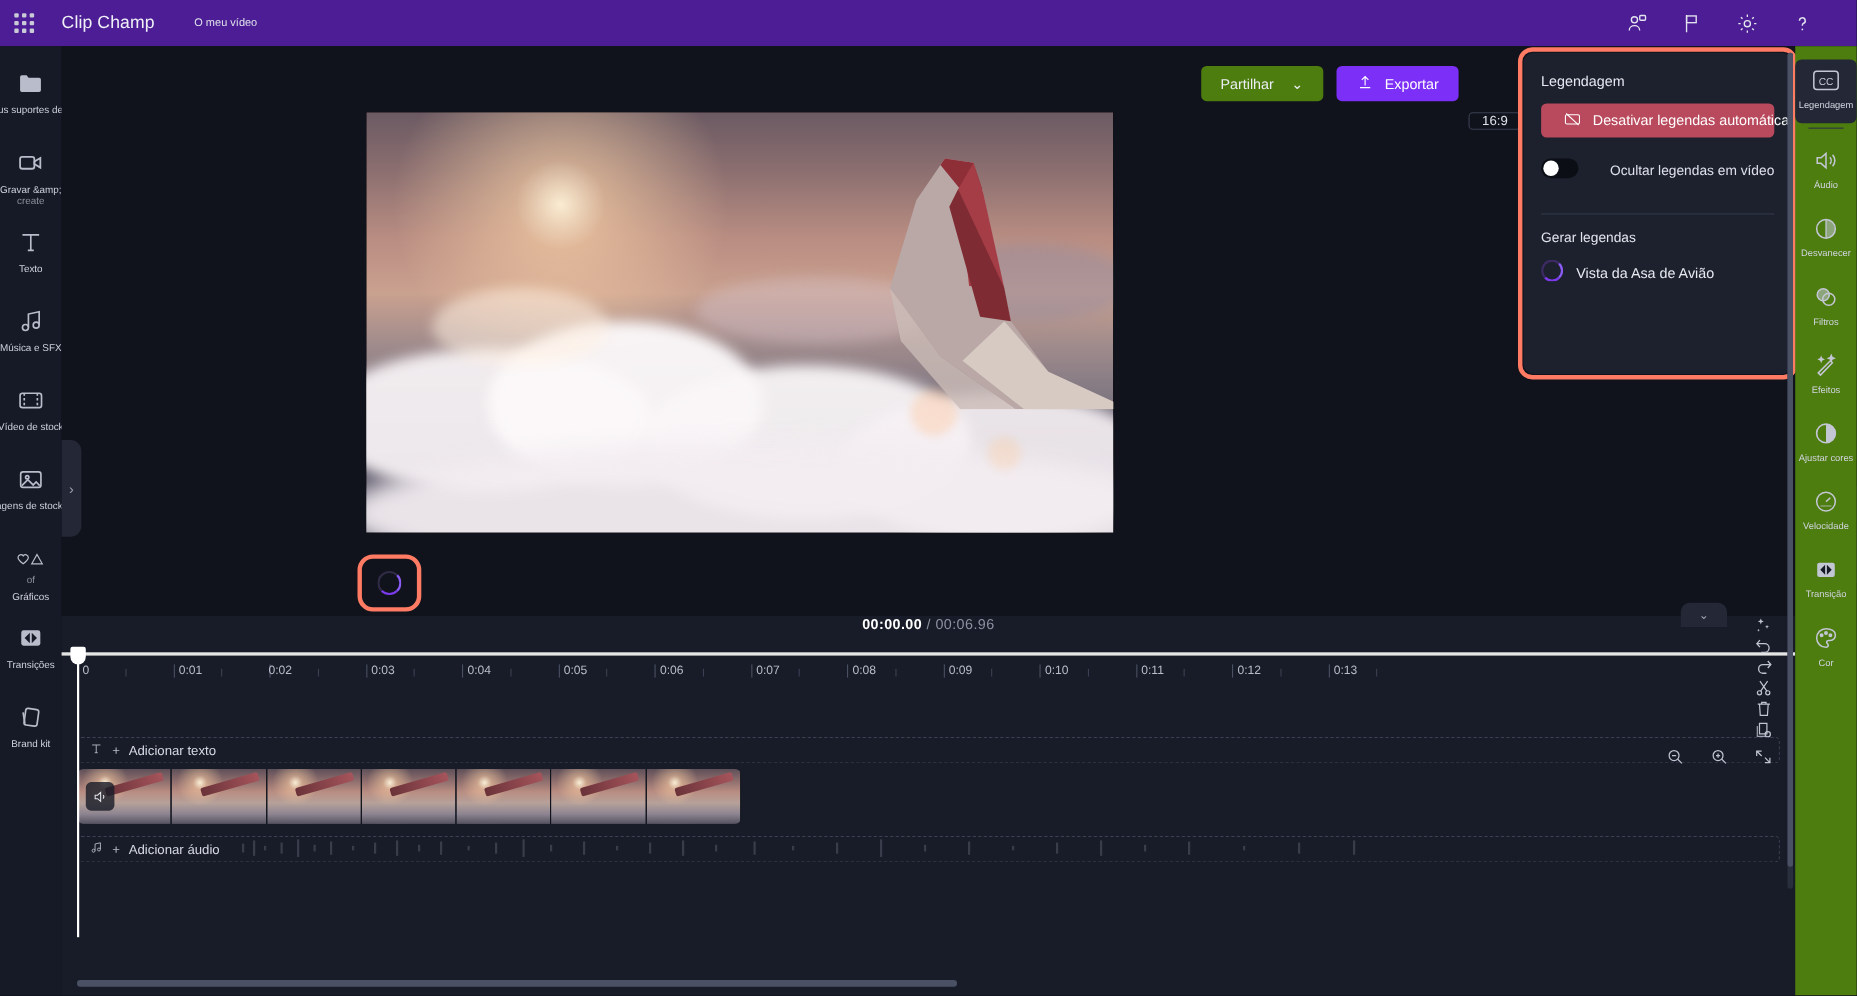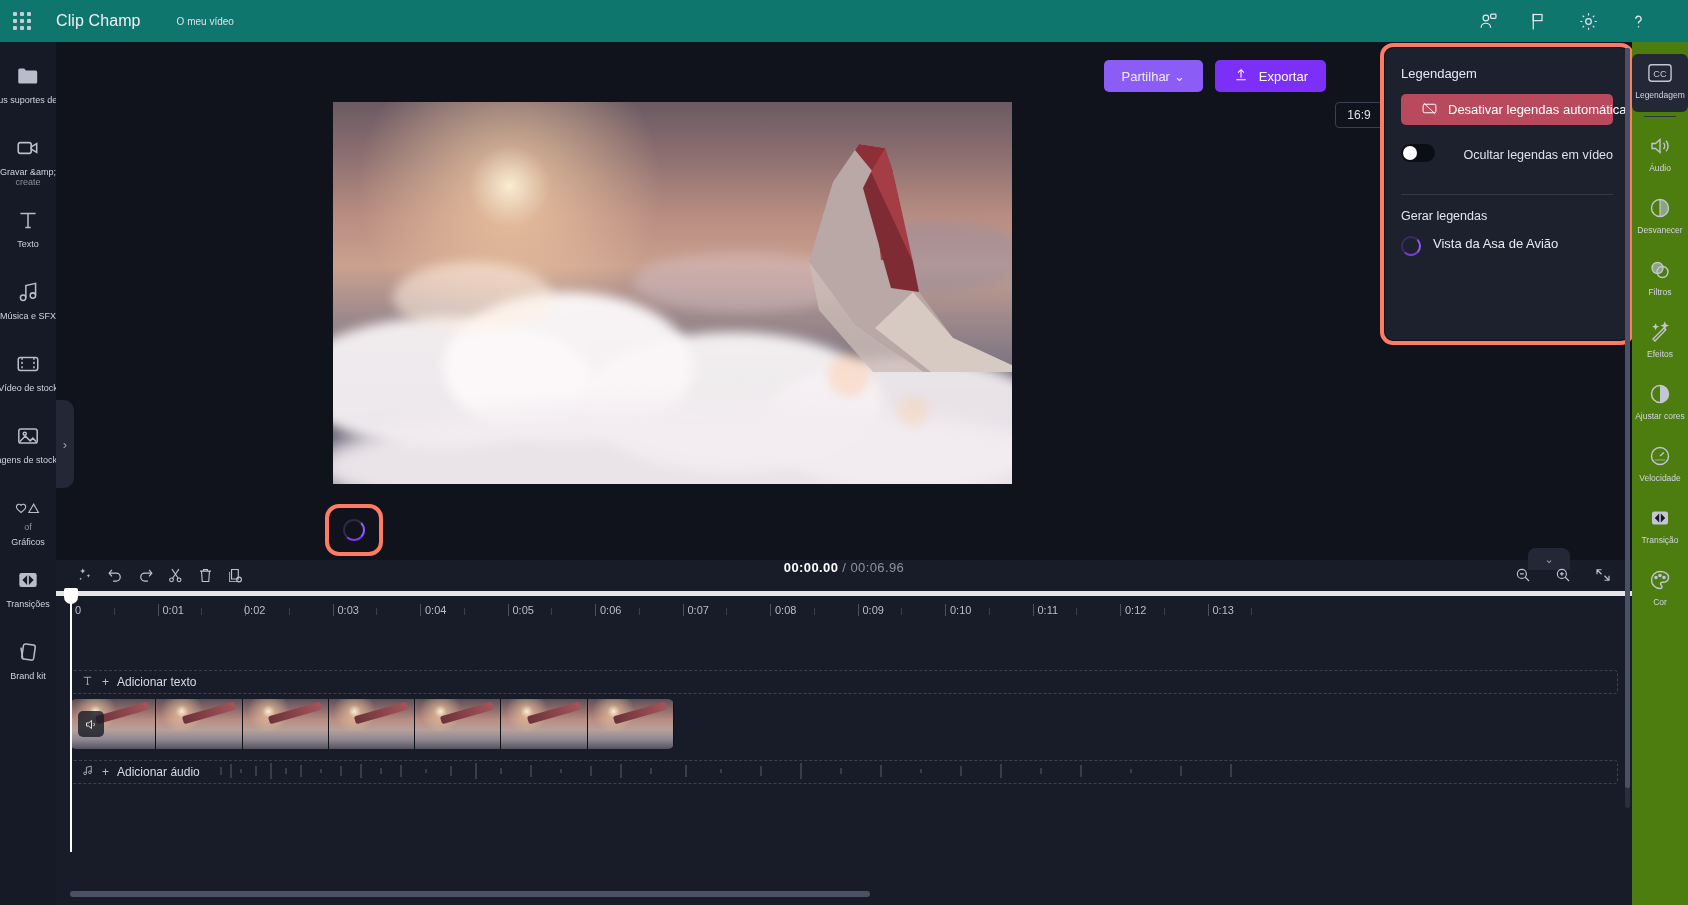--- a/index.html
+++ b/index.html
@@ -7,21 +7,21 @@
   body {
     width:1688px; height:905px; position:relative; overflow:hidden;
     font-family:"Liberation Sans", sans-serif;
     color:#e8e9f0;
     -webkit-font-smoothing:antialiased;
   }
 
   
   #topbar {
     position:absolute; left:0; top:0; width:1688px; height:42px;
-    background:#0f766e; display:flex; align-items:center;
+    background:#4c1d95; display:flex; align-items:center;
   }
   #waffle { width:44px; display:flex; align-items:center; justify-content:center; cursor:pointer; }
   .waffle-grid { display:grid; grid-template-columns:repeat(3,4px); grid-template-rows:repeat(3,4px); gap:3px; }
   .waffle-grid i { width:4px; height:4px; background:#c9cbd6; border-radius:1px; display:block; }
   #brand { font-size:16px; color:#f0f1f6; margin-left:12px; letter-spacing:.1px; }
   #projname { font-size:10px; color:#dfe1ea; margin-left:36px; }
   #topright { margin-left:auto; display:flex; align-items:center; gap:26px; padding-right:38px; }
   .tb-ico { width:24px; height:24px; display:flex; align-items:center; justify-content:center; cursor:pointer; color:#e4e6ef; }
   .tb-ico svg { display:block; }
 
@@ -56,30 +56,30 @@
     color:#9aa0b0; cursor:pointer; font-size:13px;
   }
 
   
   #stage {
     position:absolute; left:56px; top:42px; right:0; height:518px;
     background:#11131c;
   }
   #stage-actions { position:absolute; right:362px; top:18px; display:flex; gap:12px; align-items:center; }
   #btn-share {
-    height:32px; padding:0 18px; background:#8b5cf6; border-radius:5px;
-    display:flex; align-items:center; gap:4px; font-size:13px; color:#eceef5; cursor:pointer;
+    height:32px; padding:0 18px; background:#4d7c0f; border-radius:5px;
+    display:flex; align-items:center; gap:16px; font-size:13px; color:#eceef5; cursor:pointer;
   }
   #btn-export {
     height:32px; padding:0 18px; background:#7b2ff7; border-radius:5px;
     display:flex; align-items:center; gap:10px; font-size:13px; color:#fff; cursor:pointer;
   }
   #aspect {
     position:absolute; right:305px; top:60px;
-    width:48px; height:26px; border:1px solid #3a4053; border-radius:4px;
+    width:48px; height:16px; border:1px solid #3a4053; border-radius:4px;
     display:flex; align-items:center; justify-content:center; font-size:12px; color:#dfe2ec; cursor:pointer;
   }
 
   
   #preview {
     position:absolute; left:277px; top:60px; width:679px; height:382px;
     overflow:hidden; background:#000;
   }
   .sky { position:absolute; inset:0; }
   .sky-base {
@@ -131,21 +131,21 @@
   .dl-l2 { font-size:12.5px; color:#8e93a4; }
   #cap-toggle-row { display:flex; align-items:flex-end; height:24px; margin-bottom:32px; }
   .switch {
     width:34px; height:18px; border-radius:9px; background:#0c0e16;
     position:relative; cursor:pointer; flex:none;
   }
   .switch i { position:absolute; left:2px; top:2px; width:14px; height:14px; border-radius:50%; background:#fff; }
   #cap-toggle-lbl { font-size:12.5px; color:#dde0ea; margin-left:auto; white-space:nowrap; }
   #cap-div { height:1px; background:#333949; margin:4px 0 14px 0; }
   #cap-gen-title { font-size:12.5px; color:#e3e5ee; margin-bottom:13px; }
-  #cap-clip-row { display:flex; align-items:flex-start; gap:12px; }
+  #cap-clip-row { display:flex; align-items:flex-end; gap:12px; }
   .clip-ring {
     width:20px; height:20px; border-radius:50%;
     border:2px solid #3c2b63; border-right-color:#8b5cf6; border-bottom-color:#7c3aed; flex:none;
   }
   #cap-clip-name { font-size:13px; color:#e8eaf2; white-space:nowrap; }
 
   
   #rightrail {
     position:absolute; right:0; top:42px; width:56px; height:863px;
     background:#4d7c0f; padding-top:12px; z-index:10;
@@ -156,21 +156,21 @@
   }
   .rr-item.active { background:#232736; border-radius:6px; }
   .rr-ico { height:26px; display:flex; align-items:center; justify-content:center; color:#c3c6d3; }
   .rr-lbl { font-size:8.5px; color:#d2d5e0; text-align:center; margin-top:4px; line-height:1.2; }
   .rr-div { width:32px; height:1px; background:#2e3344; margin:4px auto 10px auto; }
 
   
   #timeline { position:absolute; left:56px; top:560px; right:56px; bottom:0; background:#181c28; }
   #tl-toolbar {
     position:absolute; left:0; top:0; right:0; height:36px;
-    display:flex; align-items:flex-start; padding:0 14px; border-bottom:5px solid #e5e5e5;
+    display:flex; align-items:flex-end; padding:0 14px; border-bottom:3px solid #e5e5e5;flex-direction:column;
   }
   .tl-ico { width:30px; height:30px; display:flex; align-items:center; justify-content:center; color:#c0c3d1; cursor:pointer; }
   #tl-time { position:absolute; left:0; right:0; text-align:center; font-size:13px; letter-spacing:.4px; pointer-events:none; }
   #tl-time b { color:#fff; font-weight:bold; }
   #tl-time span { color:#8d92a3; }
   #tl-right { margin-left:auto; display:flex; gap:10px; z-index:2; }
 
   #ruler { position:absolute; left:0; top:36px; right:0; height:28px; }
   .tick { position:absolute; top:8px; width:1px; height:12px; background:#4a5063; }
   .tick.minor { top:12px; height:7px; background:#3a4053; }

